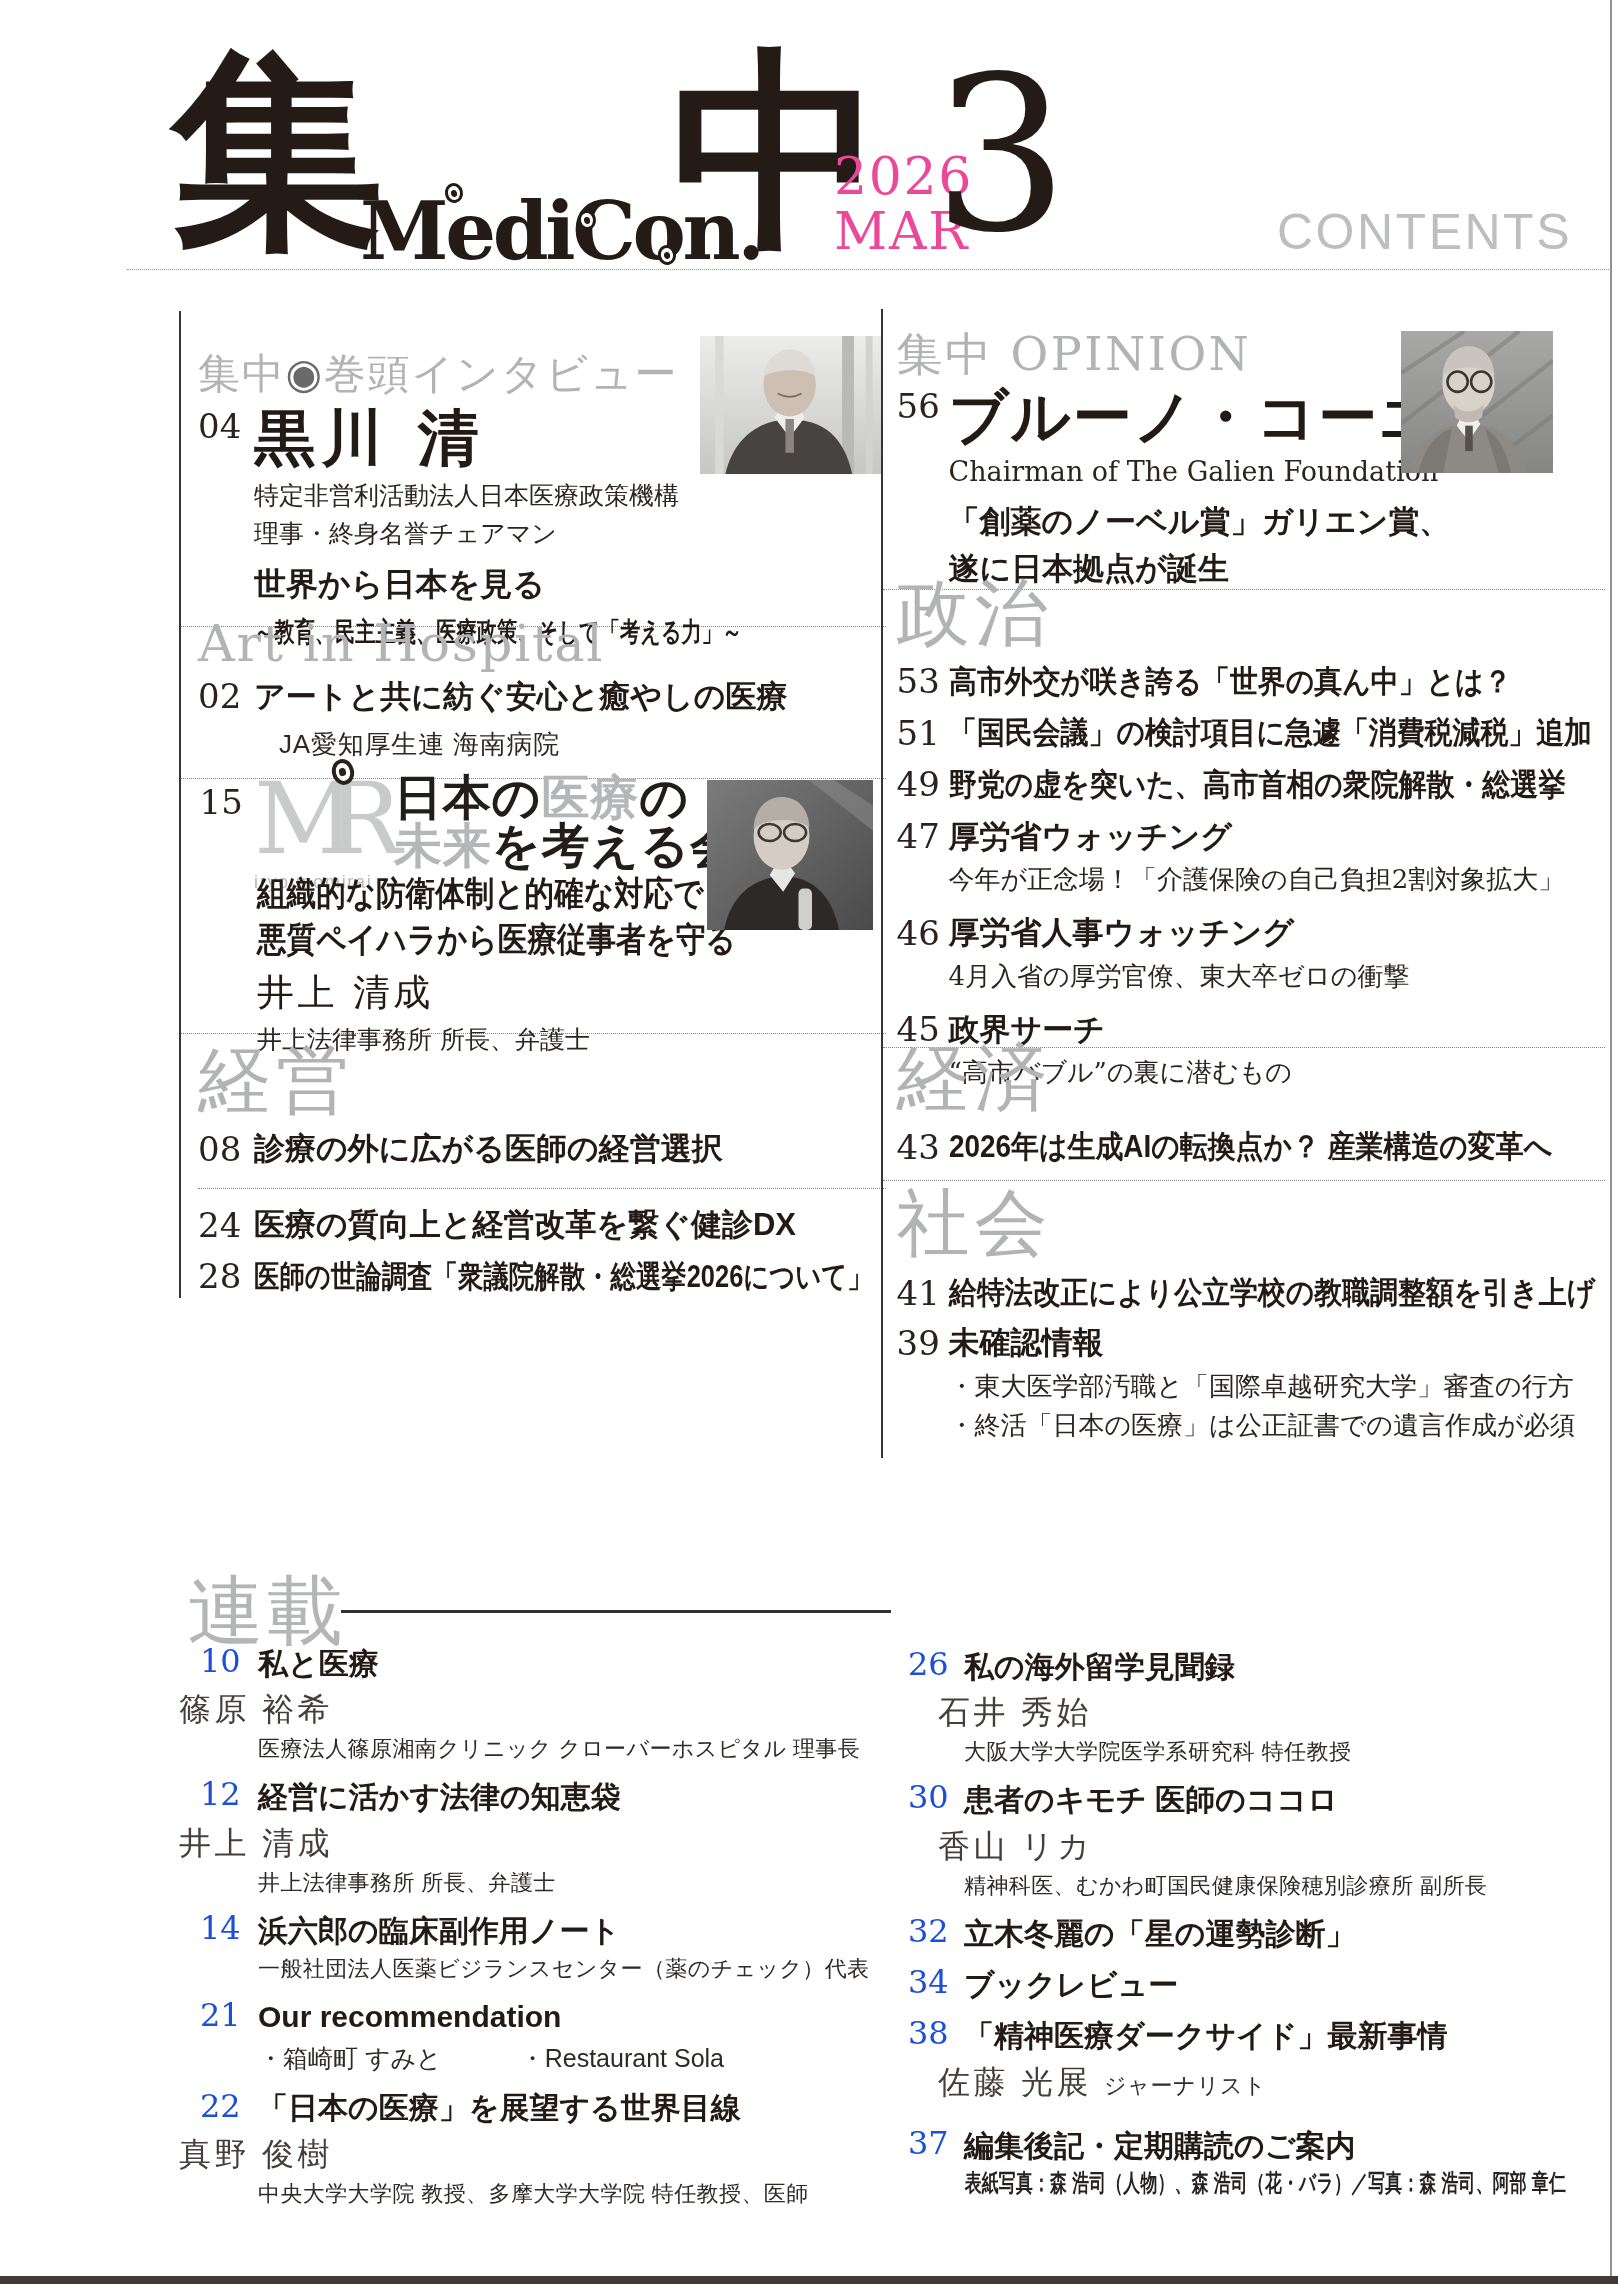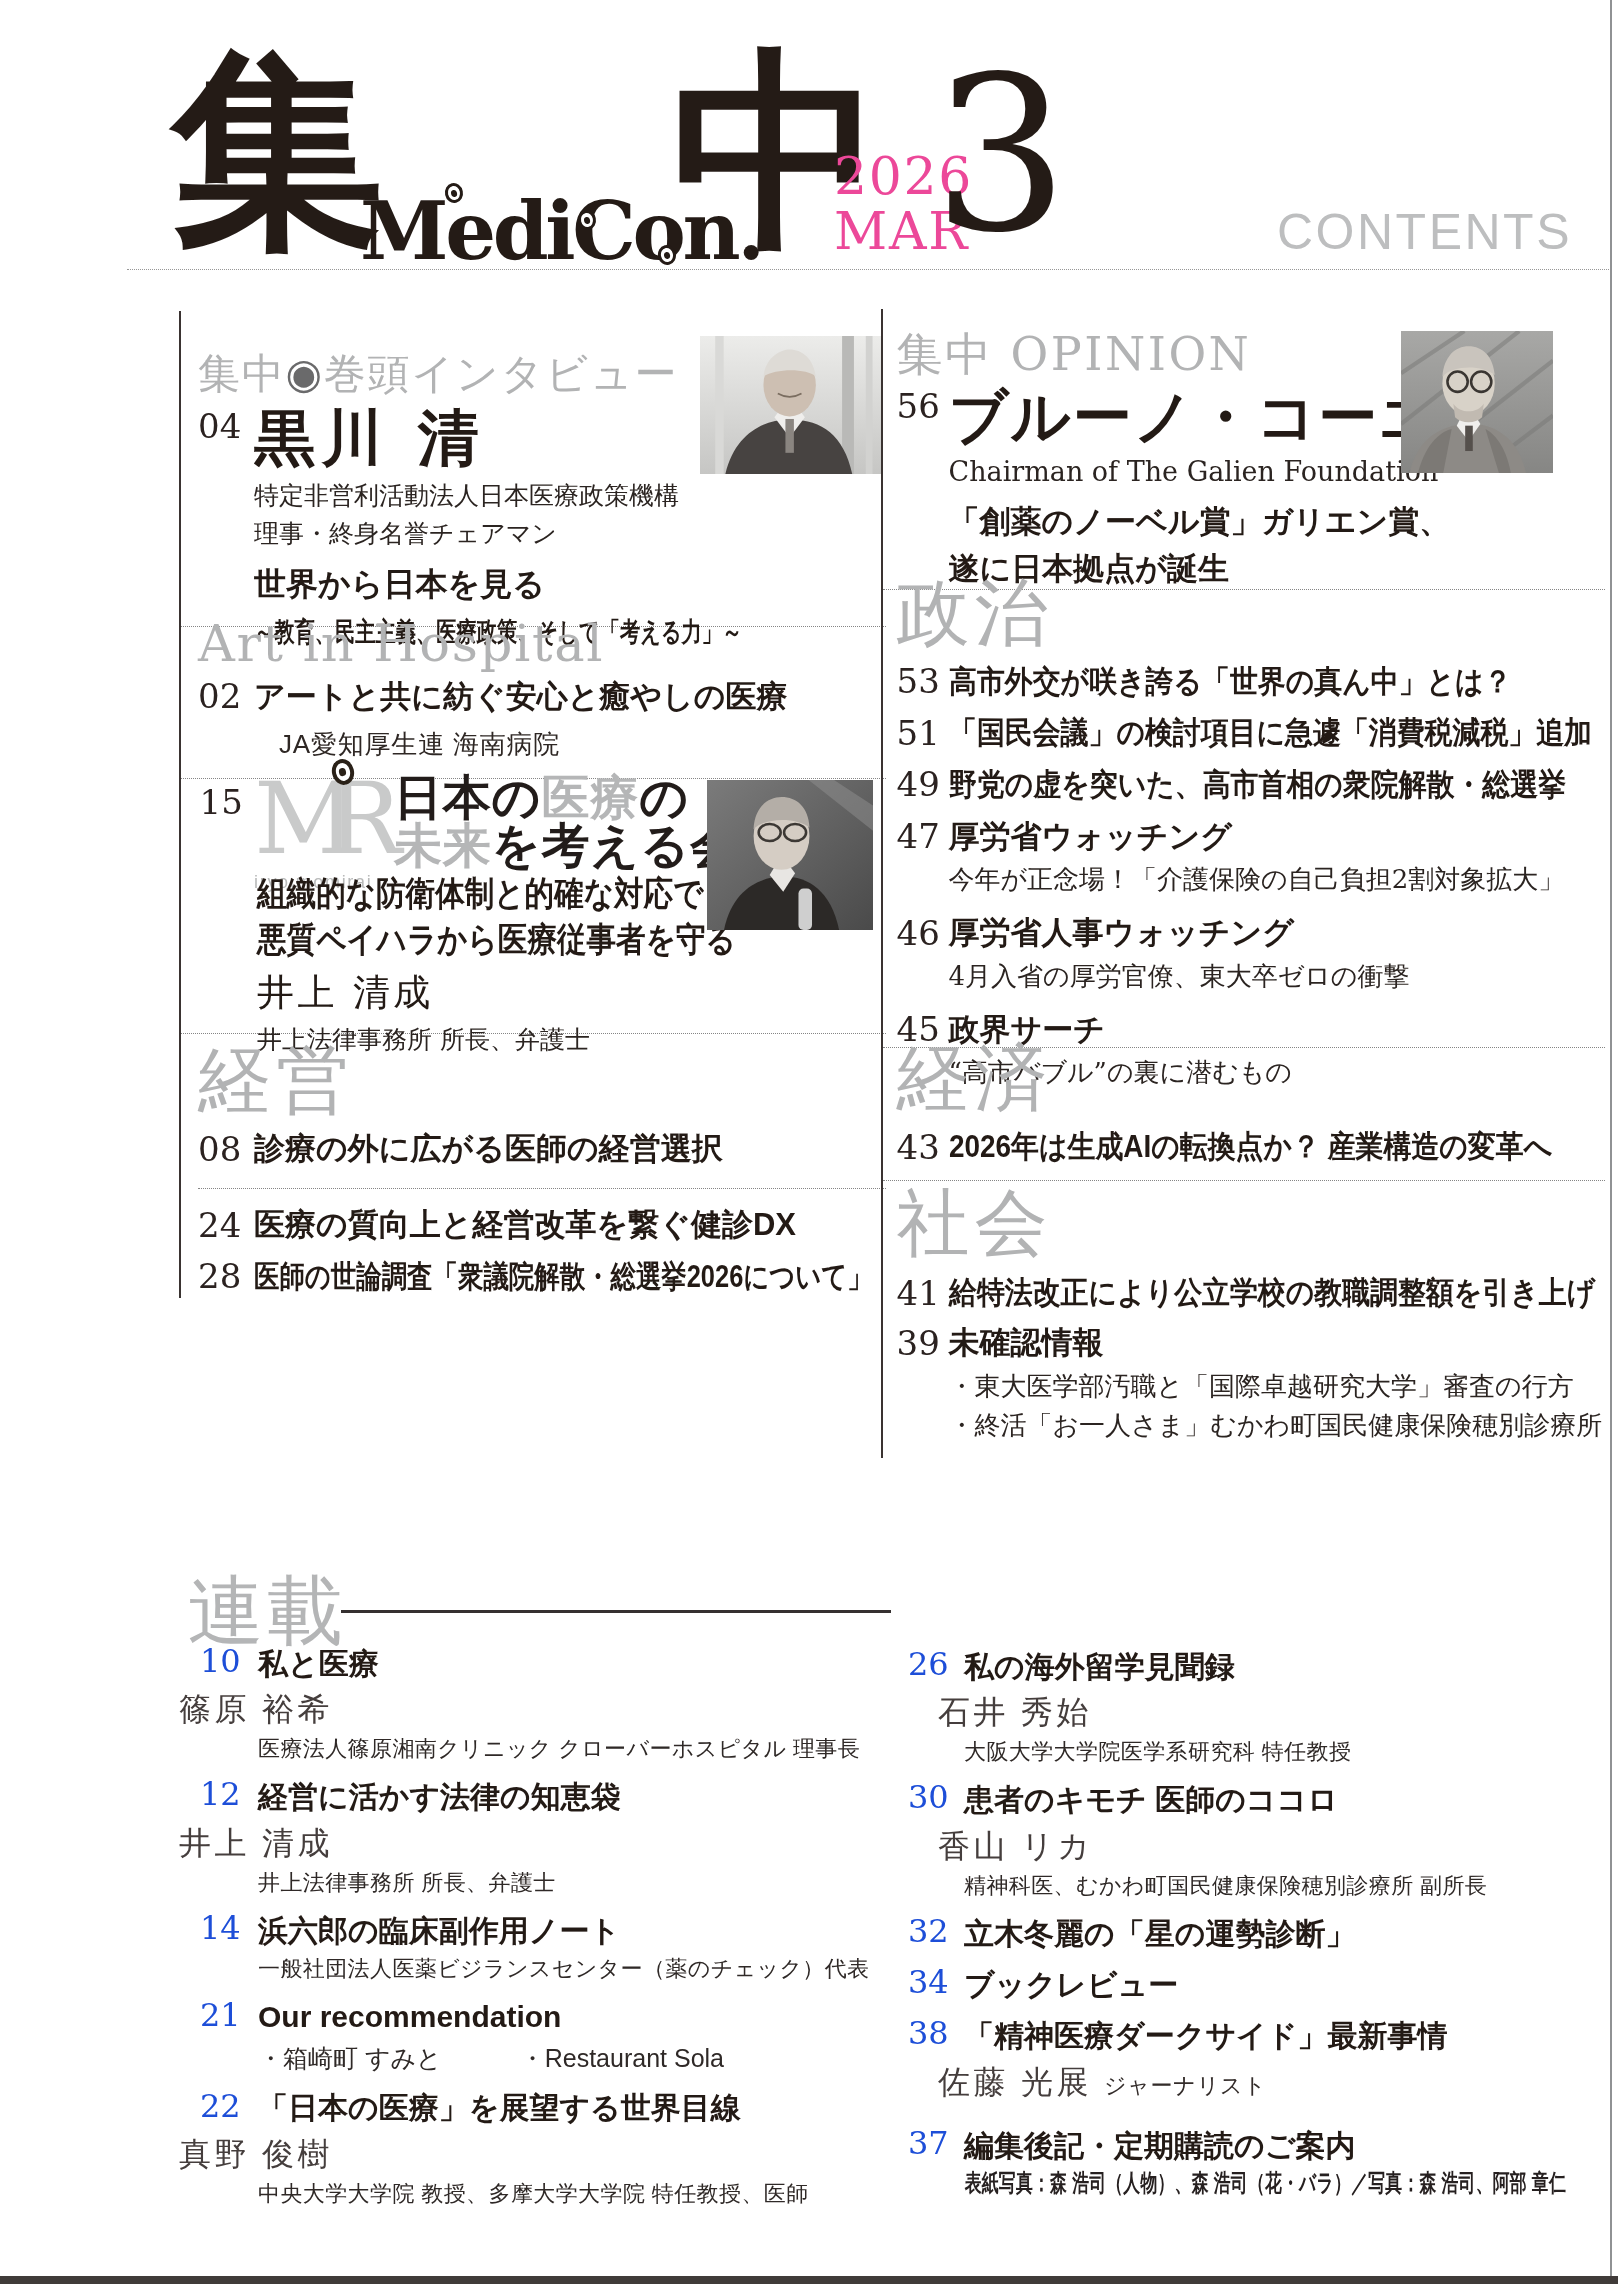--- a/index.html
+++ b/index.html
@@ -365,21 +365,21 @@
       <div class="gh">社会</div>
       <div class="row" id="row-41">
         <div class="pg">41</div>
         <div class="t"><span class="cond">給特法改正により公立学校の教職調整額を引き上げ</span></div>
       </div>
       <div class="row" id="row-39">
         <div class="pg">39</div>
         <div class="tcol">
           <div class="t">未確認情報</div>
           <div class="sub-serif">・東大医学部汚職と「国際卓越研究大学」審査の行方</div>
-          <div class="sub-serif" style="margin-top:1.7px;">・終活「お一人さま」むかわ町国民健康保険穂別診療所</div>
+          <div class="sub-serif" style="margin-top:1.7px;">・終活「日本の医療」は公正証書での遺言作成が必須</div>
         </div>
       </div>
     </div>
   </div>
 
   <div id="rensai">
     <div id="rensai-head">連載</div>
     <div id="rensai-rule"></div>
 
     <div class="rcol" id="rcol-a">

